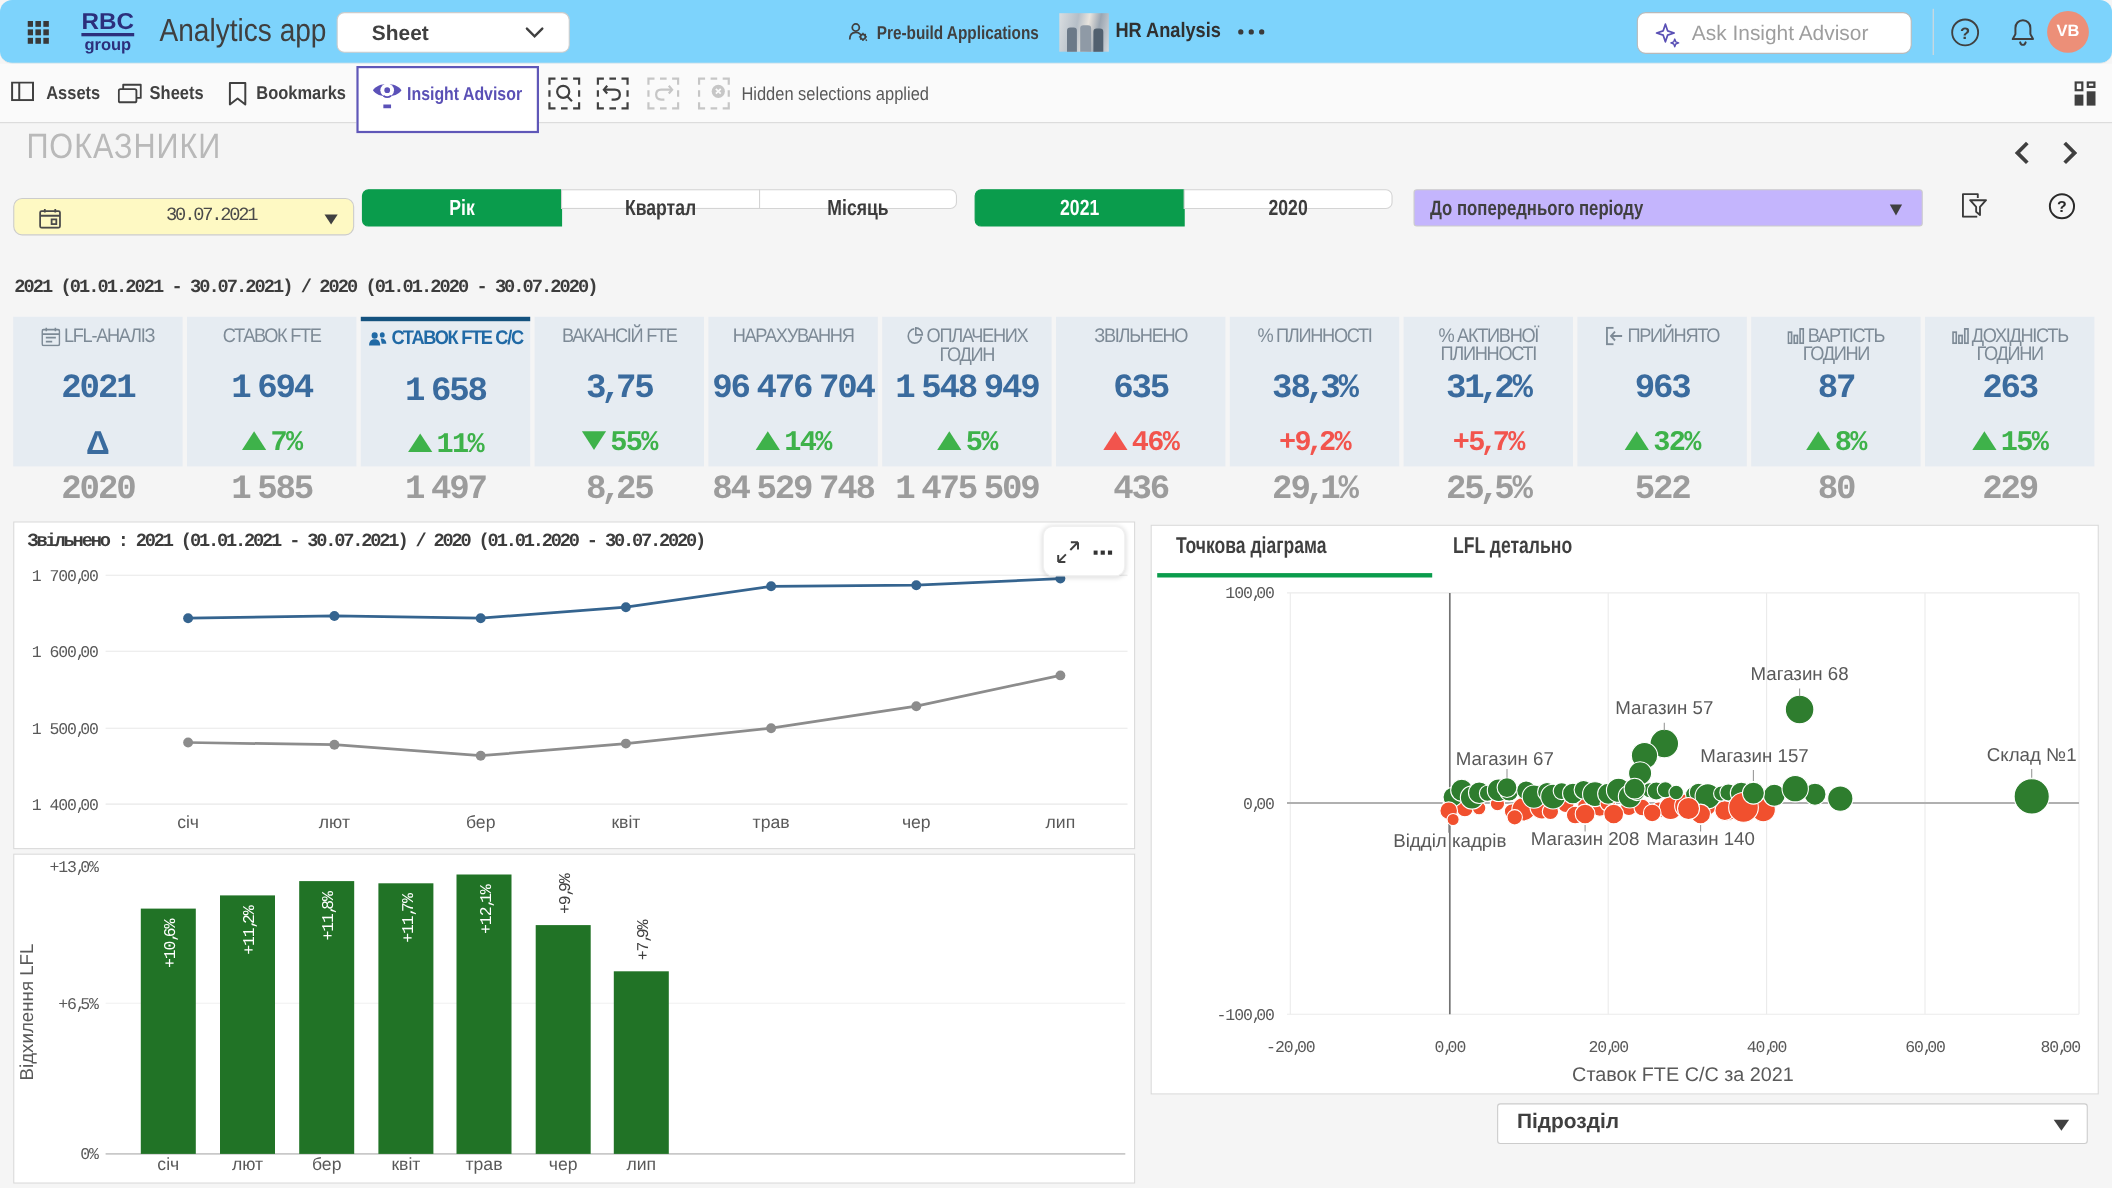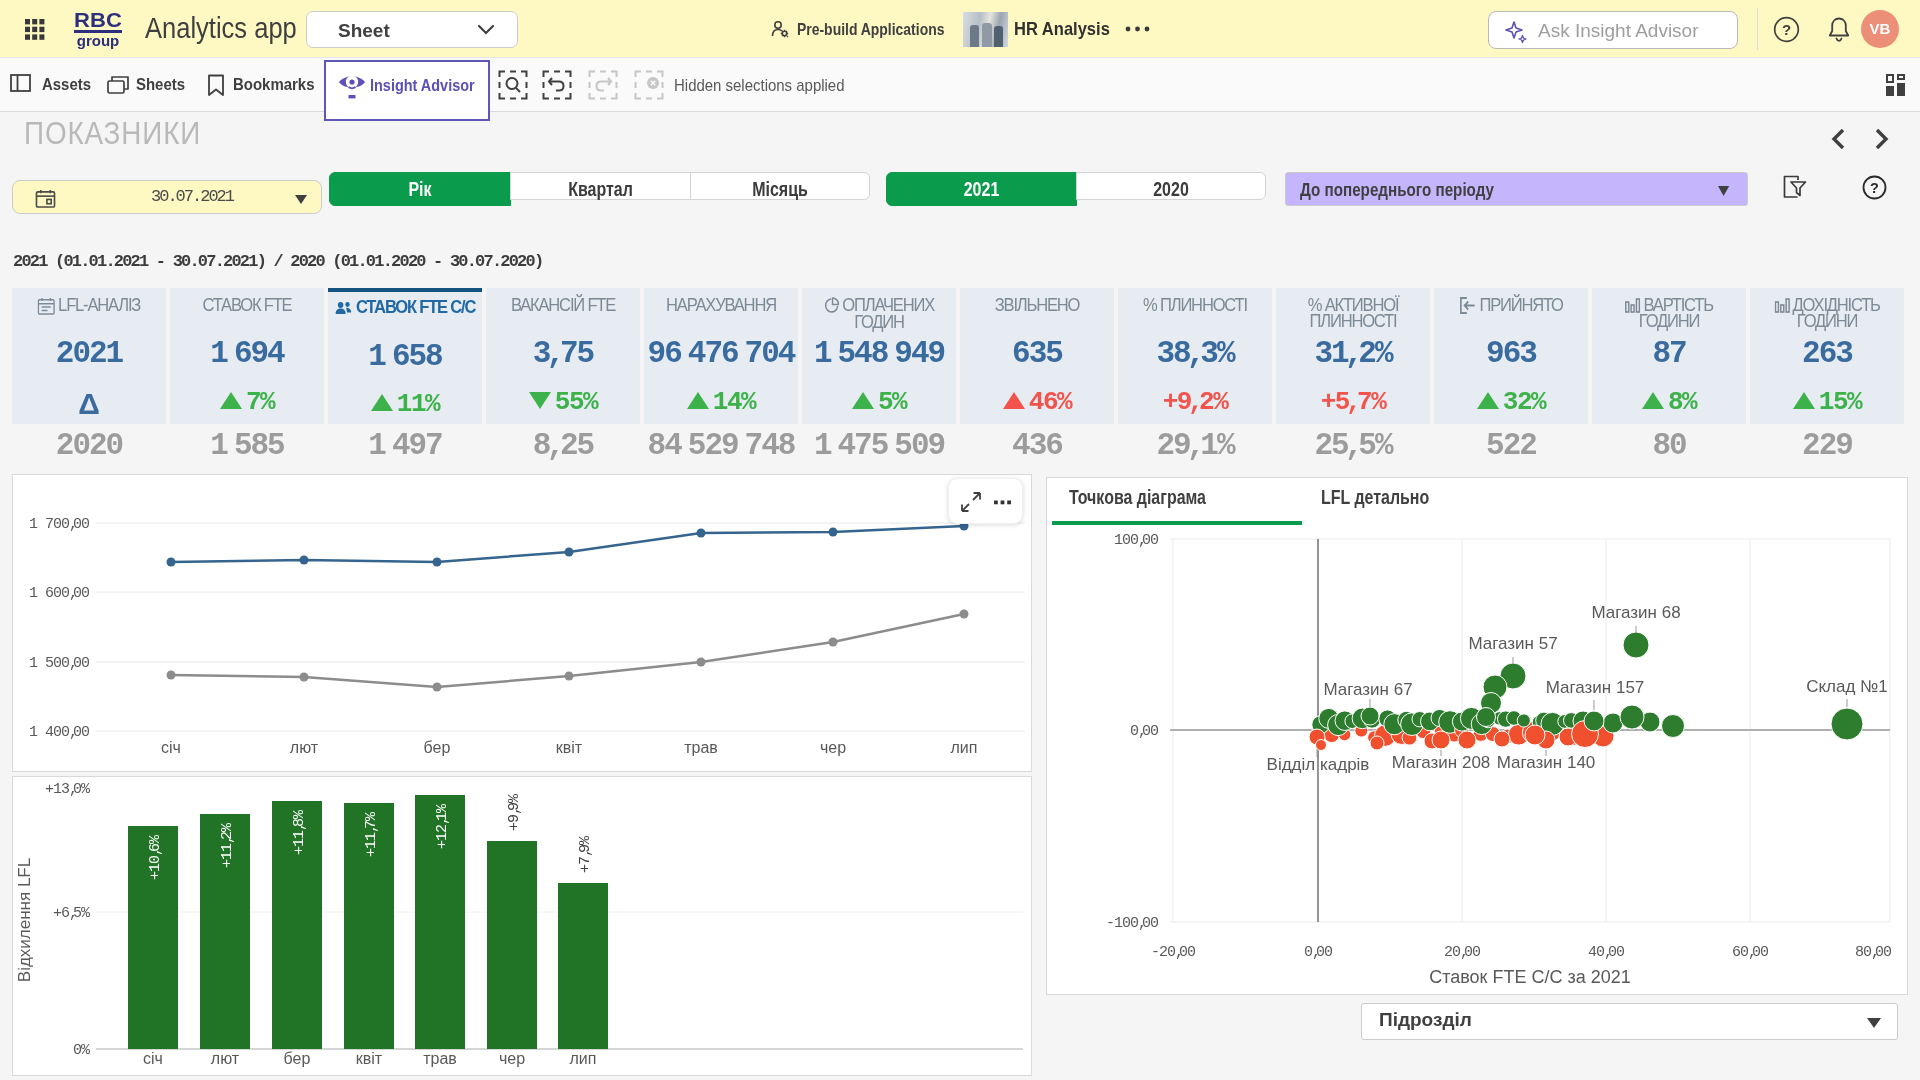--- a/index.html
+++ b/index.html
@@ -4,21 +4,21 @@
 <style>
 * { margin:0; padding:0; box-sizing:border-box; }
 html,body { width:1920px; height:1080px; overflow:hidden; }
 body { font-family:"Liberation Sans", sans-serif; background:#f5f5f5; position:relative; }
 .mono { font-family:"Liberation Mono", monospace; }
 .ns { display:inline-block; width:7px; }
 i.c { font-style:normal; margin:0 -3px; }
 .abs { position:absolute; }
 
 
-.topbar { position:absolute; left:0; top:0; width:1920px; height:58px; background:#fef9c3; border-bottom:1px solid #e6e6e6; }
+.topbar { position:absolute; left:0; top:0; width:1920px; height:58px; background:#7dd3fc; border-bottom:1px solid #e6e6e6;border-radius:11px; }
 .toolbar { position:absolute; left:0; top:58px; width:1920px; height:54px; background:#fafafa; border-bottom:1px solid #d9d9d9; }
 .appname { position:absolute; left:145px; top:12px; font-size:29px; color:#3f3f3f; transform:scaleX(0.88); transform-origin:left; }
 .sheetsel { position:absolute; left:306px; top:11px; width:212px; height:37px; border:1px solid #ccc; border-radius:7px; background:#fff;font-weight:bold; }
 .sheetsel span { position:absolute; left:31px; top:8px; font-size:19px; color:#404040; }
 .prebuild { position:absolute; left:797px; top:20px; font-size:17px; font-weight:bold; color:#404040; transform:scaleX(0.82); transform-origin:left; }
 .thumb { position:absolute; left:963px; top:12px; width:45px; height:35px; background:linear-gradient(100deg,#d9dde0 0%,#b5bec7 35%,#e8e4de 55%,#9aa5b1 75%,#d5d9dc 100%); }
 .hrtitle { position:absolute; left:1014px; top:18px; font-size:19px; font-weight:bold; color:#303030; transform:scaleX(0.87); transform-origin:left; }
 .searchbox { position:absolute; left:1488px; top:11px; width:250px; height:38px; background:#fff; border:1px solid #b9b9b9; border-radius:8px; }
 .searchbox .ph { position:absolute; left:49px; top:8px; font-size:19px; color:#9e9e9e; }
 .vdiv { position:absolute; left:1757px; top:8px; width:1px; height:42px; background:#d9d9d9; }
@@ -28,21 +28,21 @@
 .tbitem { position:absolute; top:17px; font-size:17px; font-weight:bold; color:#404040; transform:scaleX(0.88); transform-origin:left; }
 .iabtn { position:absolute; left:324px; top:2px; width:166px; height:61px; background:#fff; border:2px solid #5f57b8; }
 .iabtn span { position:absolute; left:44px; top:14px; white-space:nowrap; font-size:17px; font-weight:bold; color:#5a50b5; transform:scaleX(0.85); transform-origin:left; }
 .hiddensel { position:absolute; left:674px; top:18px; font-size:17px; color:#595959; transform:scaleX(0.88); transform-origin:left; }
 
 
 .pagetitle { position:absolute; left:24px; top:115px; font-size:32px; color:#b9b9b9; transform:scaleX(0.87); transform-origin:left; letter-spacing:1px; }
 .filterbox { position:absolute; top:168px; height:34px; background:#fef9c3; border:1px solid #ccc;margin-top:12px; }
 .datebox { left:12px; width:310px; border-radius:8px; }
 .datetxt { position:absolute; left:70px; right:20px; text-align:center; top:6px; font-size:17px; color:#4a4a4a; letter-spacing:-2px; }
-.seg { position:absolute; top:172px; height:28px; background:#fff; border:1px solid #d4d4d4; text-align:center; }
+.seg { position:absolute; top:172px; height:18px; background:#fff; border:1px solid #d4d4d4; text-align:center; }
 .seg div, .segg div { font-family:"Liberation Sans", sans-serif; font-size:20px; font-weight:bold; letter-spacing:0; transform:scaleX(0.8); margin-top:5px; }
 .segg { position:absolute; top:172px; height:34px; background:#0a9c4c; border:1px solid #0a9c4c; text-align:center; color:#fff; }
 .seg div { color:#3c3c3c; }
 .perioddd { position:absolute; left:1285px; top:172px; width:463px; height:34px; background:#c4b5fd; border:1px solid #ccc; border-radius:3px; }
 .perioddd div { position:absolute; left:14px; top:6px; font-family:"Liberation Sans", sans-serif; font-size:19px; font-weight:bold; color:#404040; letter-spacing:0; transform:scaleX(0.80); transform-origin:left; }
 
 
 .kpihdr { position:absolute; left:13px; top:252px; font-size:17px; font-weight:bold; color:#3d3d3d; letter-spacing:-1.8px; }
 .tile { position:absolute; top:288px; width:154px; height:136px; background:#e6ecf2; text-align:center; }
 .tile.sel { border-top:4px solid #14527f; }
@@ -426,20 +426,21 @@
 <circle cx="820" cy="57" r="4.5" fill="#35648f"></circle>
 <circle cx="951" cy="51" r="4.5" fill="#35648f"></circle>
 <text x="158" y="278" text-anchor="middle" font-size="16" fill="#595959" font-family="Liberation Sans">січ</text>
 <text x="291" y="278" text-anchor="middle" font-size="16" fill="#595959" font-family="Liberation Sans">лют</text>
 <text x="424" y="278" text-anchor="middle" font-size="16" fill="#595959" font-family="Liberation Sans">бер</text>
 <text x="556" y="278" text-anchor="middle" font-size="16" fill="#595959" font-family="Liberation Sans">квіт</text>
 <text x="688" y="278" text-anchor="middle" font-size="16" fill="#595959" font-family="Liberation Sans">трав</text>
 <text x="820" y="278" text-anchor="middle" font-size="16" fill="#595959" font-family="Liberation Sans">чер</text>
 <text x="951" y="278" text-anchor="middle" font-size="16" fill="#595959" font-family="Liberation Sans">лип</text>
 </svg>
+<div class="ctitle mono">Звільнено : 2021 (01.01.2021 - 30.07.2021) / 2020 (01.01.2020 - 30.07.2020)</div>
 <div class="hovertools">
 <svg style="position:absolute;left:11px;top:12px" width="22" height="22" viewBox="0 0 22 22">
         <g stroke="#404040" stroke-width="1.8" fill="none">
           <path d="M13 9 L20 2 M20 2 h-6.5 M20 2 v6.5"></path>
           <path d="M9 13 L2 20 M2 20 h6.5 M2 20 v-6.5"></path>
         </g>
       </svg>
 <svg style="position:absolute;left:45px;top:21px" width="21" height="5" viewBox="0 0 21 5">
         <g fill="#333">
           <rect x="0" y="0.5" width="3.8" height="3.8"></rect>

